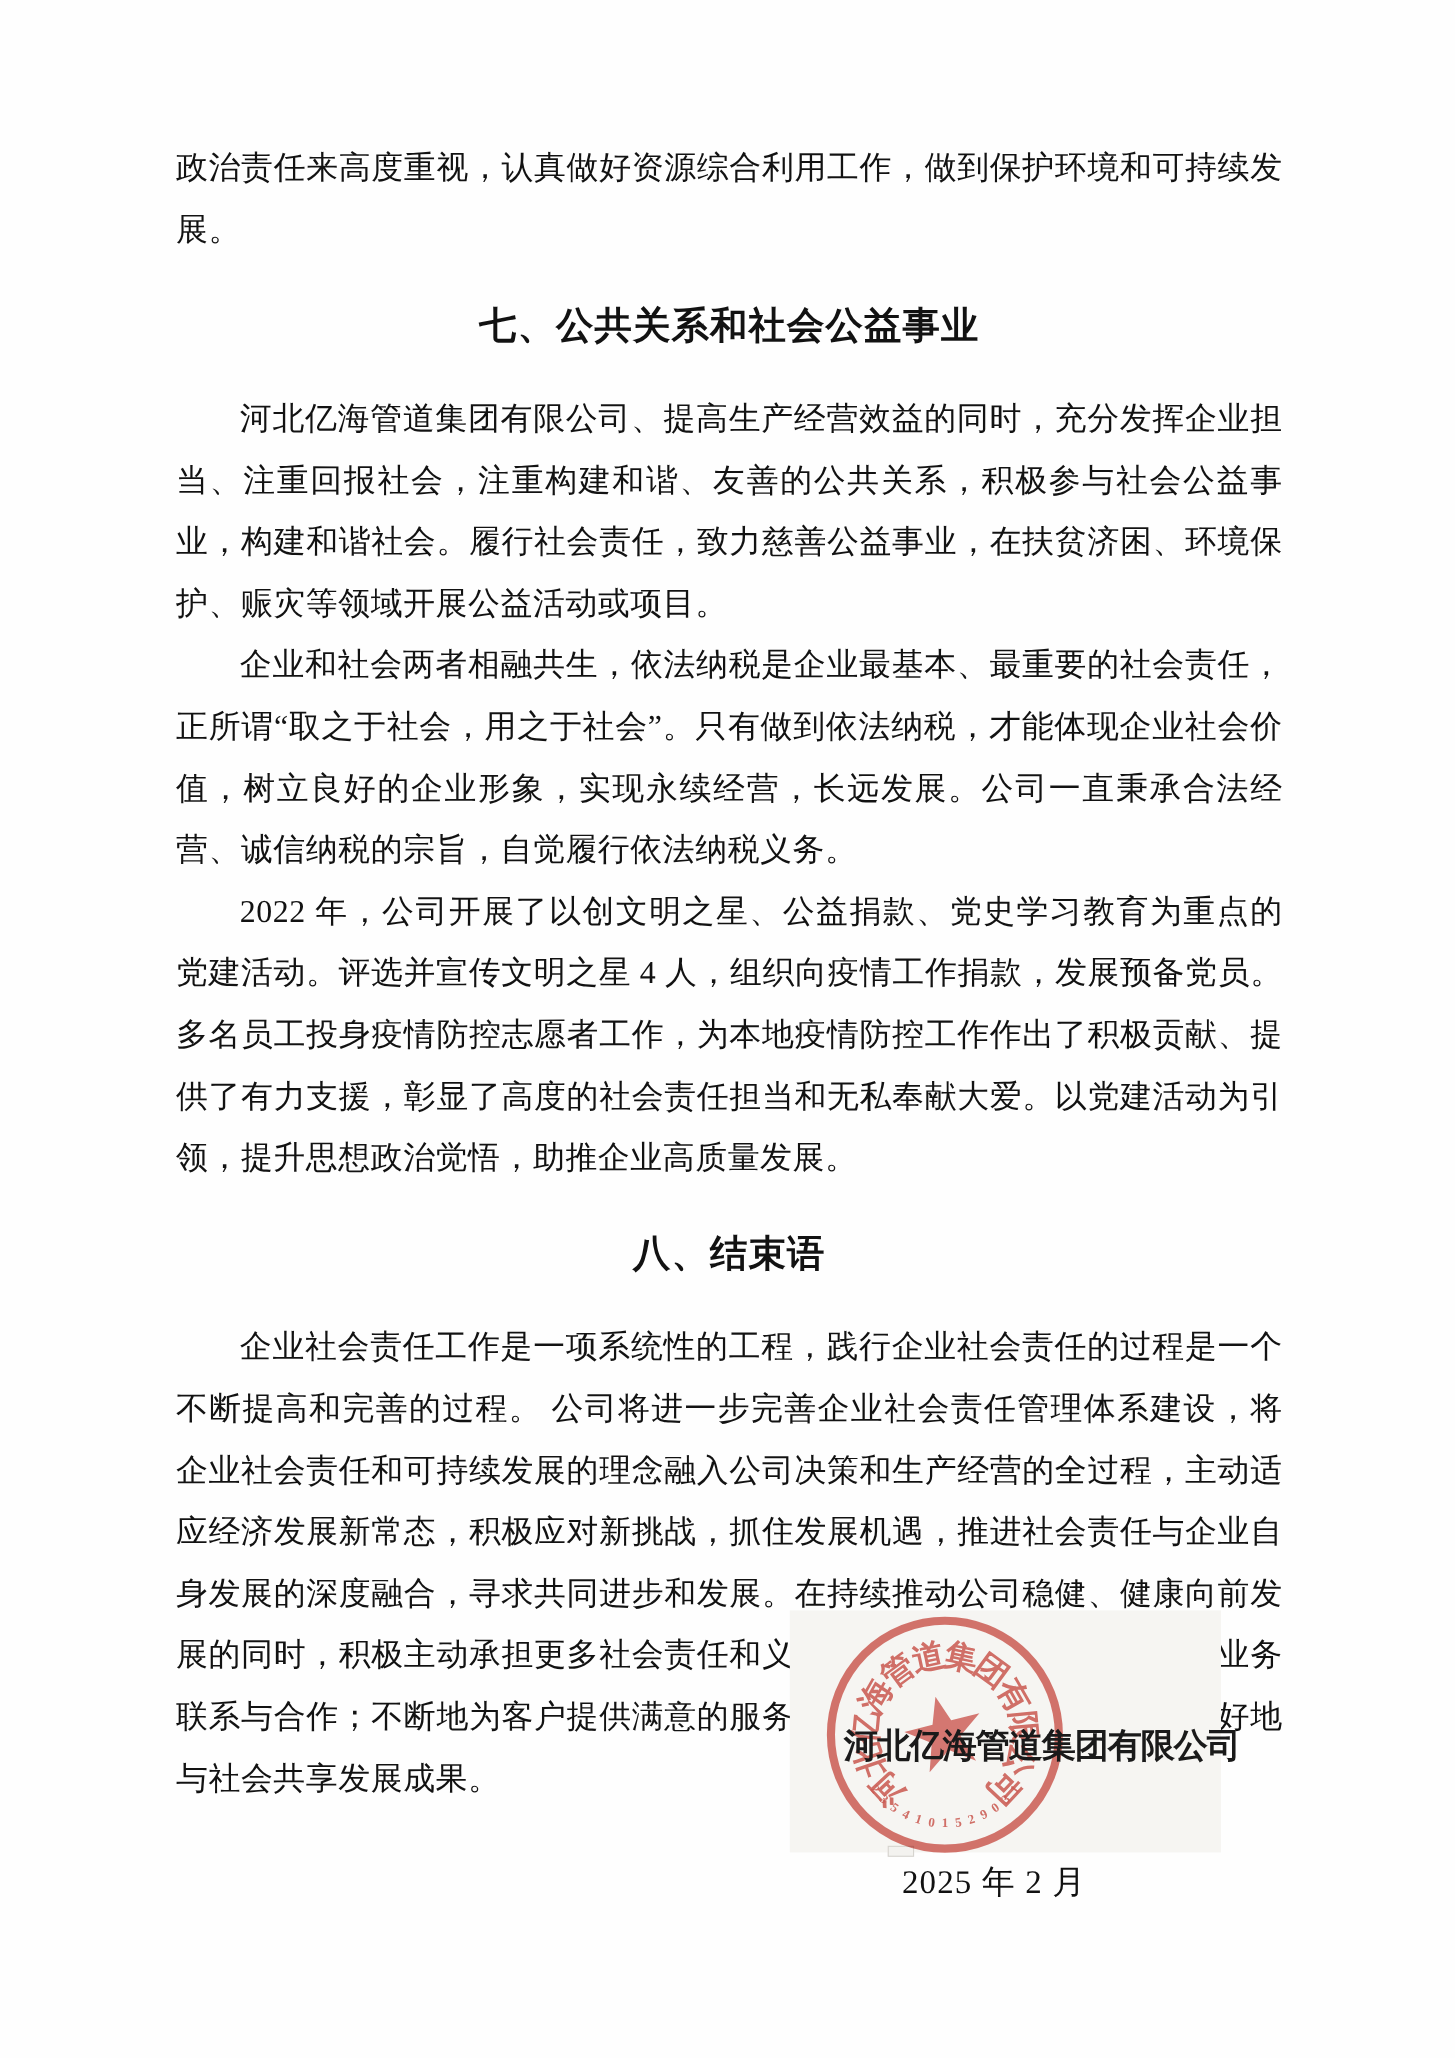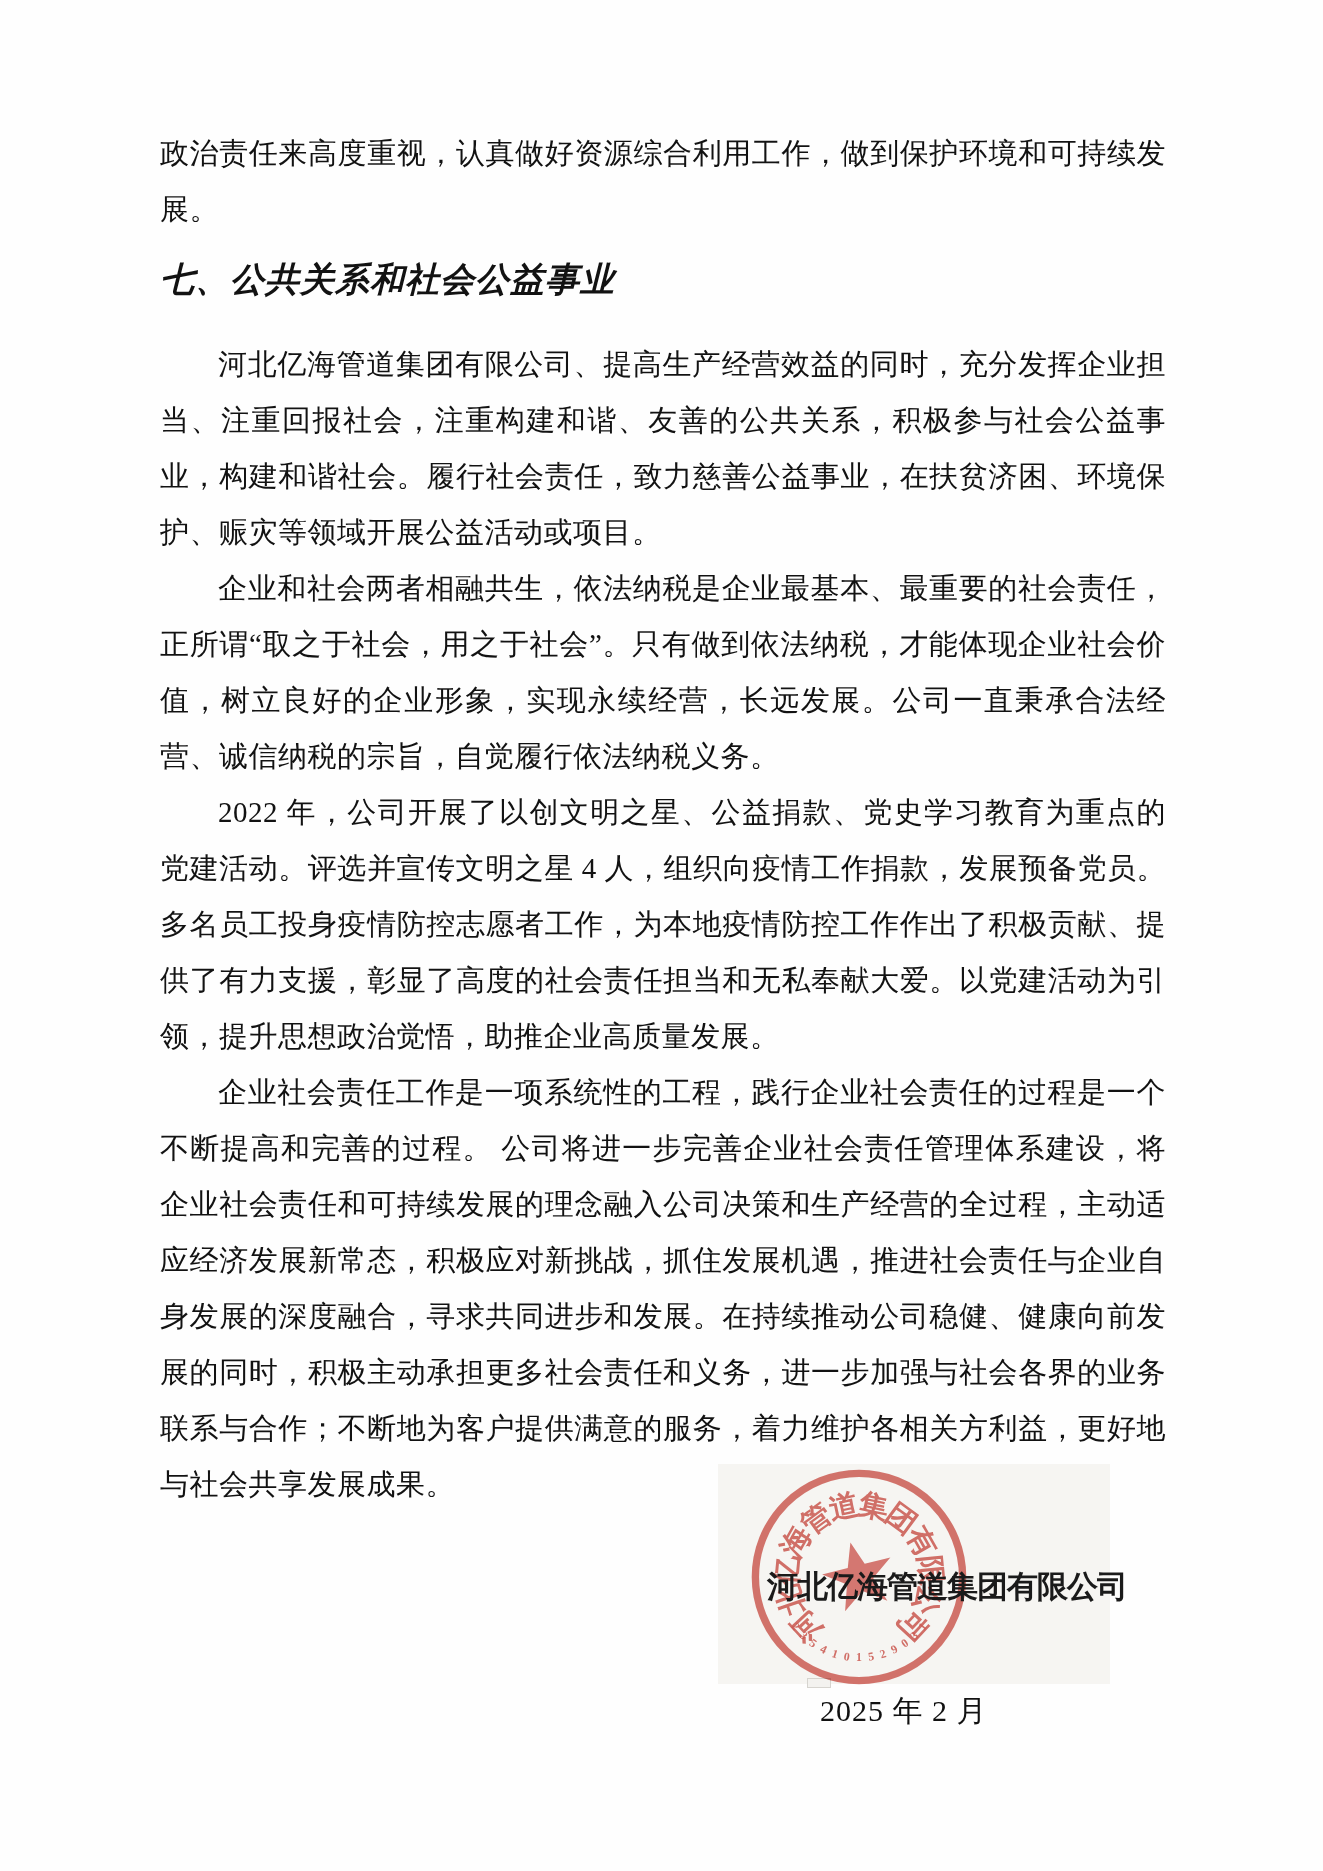--- a/index.html
+++ b/index.html
@@ -23,25 +23,25 @@
     font-size: 29px;
     line-height: 56px;
     text-align: justify;
     text-justify: inter-ideograph;
     letter-spacing: 0.5px;
   }
   .indent { text-indent: 2em; }
   .section-heading {
     font-size: 34px;
     font-weight: bold;
+    text-align: center;
     line-height: 48px;
-    margin-top: 19px;
+    margin-top: 36px;
     margin-bottom: 32px;
     letter-spacing: 1px;
-    font-style: italic;
   }
   
   .seal-scan-bg {
     position: absolute;
     left: 718px;
     top: 1464px;
     width: 392px;
     height: 220px;
     background: #f6f5f2;
   }
@@ -98,20 +98,21 @@
 
   <div class="text-column">
     <p class="body-par">政治责任来高度重视，认真做好资源综合利用工作，做到保护环境和可持续发展。</p>
 
     <h2 class="section-heading">七、公共关系和社会公益事业</h2>
 
     <p class="body-par indent">河北亿海管道集团有限公司、提高生产经营效益的同时，充分发挥企业担当、注重回报社会，注重构建和谐、友善的公共关系，积极参与社会公益事业，构建和谐社会。履行社会责任，致力慈善公益事业，在扶贫济困、环境保护、赈灾等领域开展公益活动或项目。</p>
     <p class="body-par indent">企业和社会两者相融共生，依法纳税是企业最基本、最重要的社会责任，正所谓“取之于社会，用之于社会”。只有做到依法纳税，才能体现企业社会价值，树立良好的企业形象，实现永续经营，长远发展。公司一直秉承合法经营、诚信纳税的宗旨，自觉履行依法纳税义务。</p>
     <p class="body-par indent">2022 年，公司开展了以创文明之星、公益捐款、党史学习教育为重点的党建活动。评选并宣传文明之星 4 人，组织向疫情工作捐款，发展预备党员。多名员工投身疫情防控志愿者工作，为本地疫情防控工作作出了积极贡献、提供了有力支援，彰显了高度的社会责任担当和无私奉献大爱。以党建活动为引领，提升思想政治觉悟，助推企业高质量发展。</p>
 
+    <h2 class="section-heading">八、结束语</h2>
 
     <p class="body-par indent">企业社会责任工作是一项系统性的工程，践行企业社会责任的过程是一个不断提高和完善的过程。 公司将进一步完善企业社会责任管理体系建设，将企业社会责任和可持续发展的理念融入公司决策和生产经营的全过程，主动适应经济发展新常态，积极应对新挑战，抓住发展机遇，推进社会责任与企业自身发展的深度融合，寻求共同进步和发展。在持续推动公司稳健、健康向前发展的同时，积极主动承担更多社会责任和义务，进一步加强与社会各界的业务联系与合作；不断地为客户提供满意的服务，着力维护各相关方利益，更好地与社会共享发展成果。</p>
   </div>
 
   <div class="seal-scan-bg"></div>
   <div class="scan-artifact"></div>
 
   <div class="seal">
     <svg viewBox="0 0 300 300" xmlns="http://www.w3.org/2000/svg">
       <circle id="seal-circle" cx="150" cy="150" r="140" fill="none" stroke-width="10" opacity="0.85" stroke="#cf5149"></circle>

